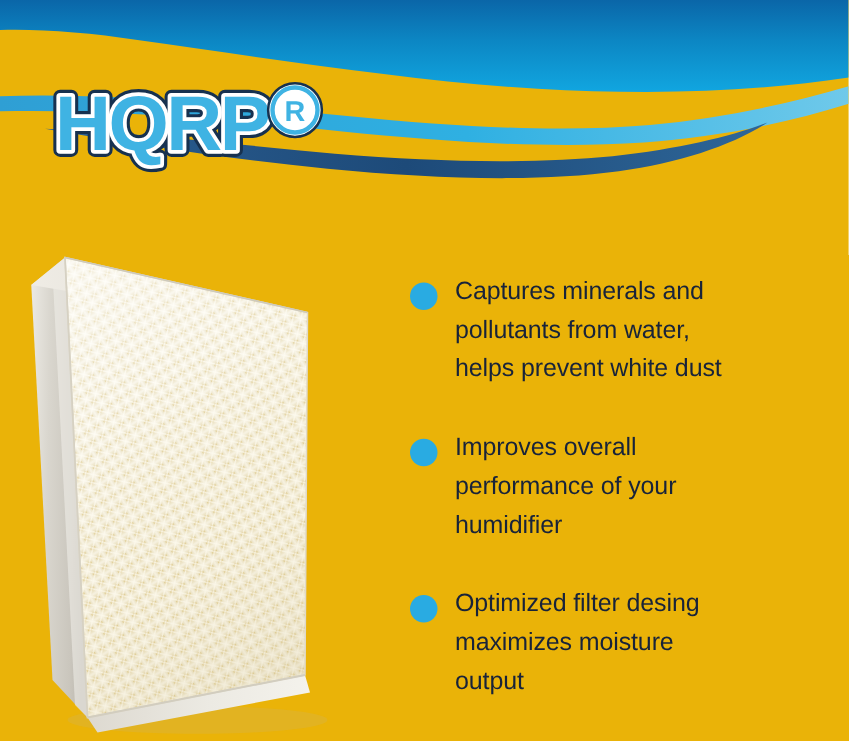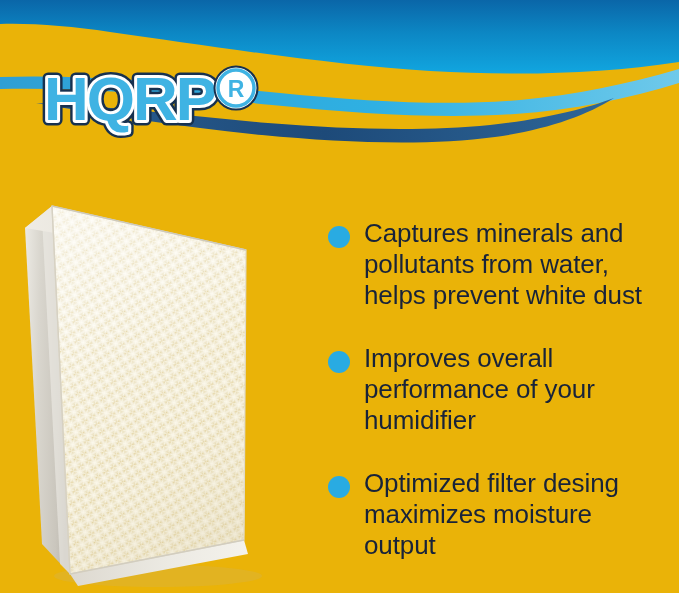--- a/index.html
+++ b/index.html
@@ -81,21 +81,21 @@
     width: 22px;
     height: 22px;
     border-radius: 50%;
     background: #29abe2;
     margin-top: 8px;
     margin-right: 14px;
   }
   .feature-text {
     flex: 1 1 auto;
     font-family: "Liberation Sans", sans-serif;
-    font-size: 26px;
+    font-size: 20px;
     line-height: 31px;
     color: #18233a;
     letter-spacing: -0.1px;
     white-space: pre-line;
   }
 </style>
 </head>
 <body>
 
 <div id="page">

